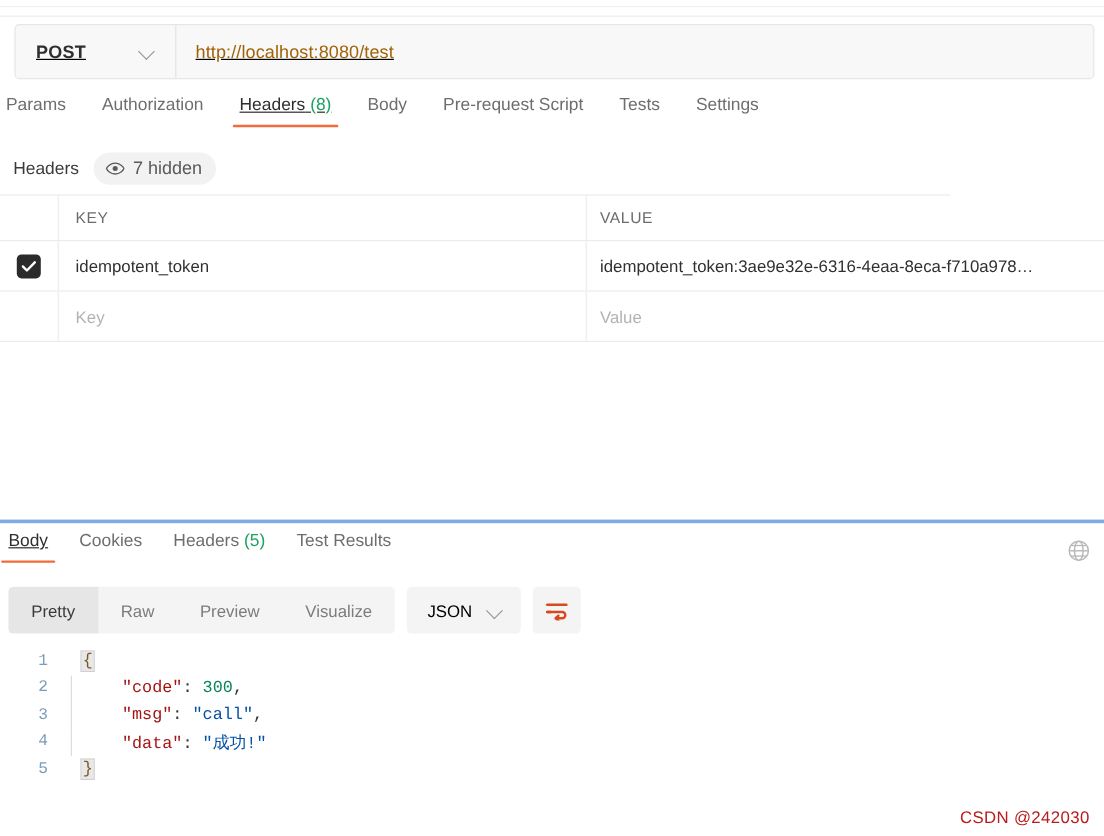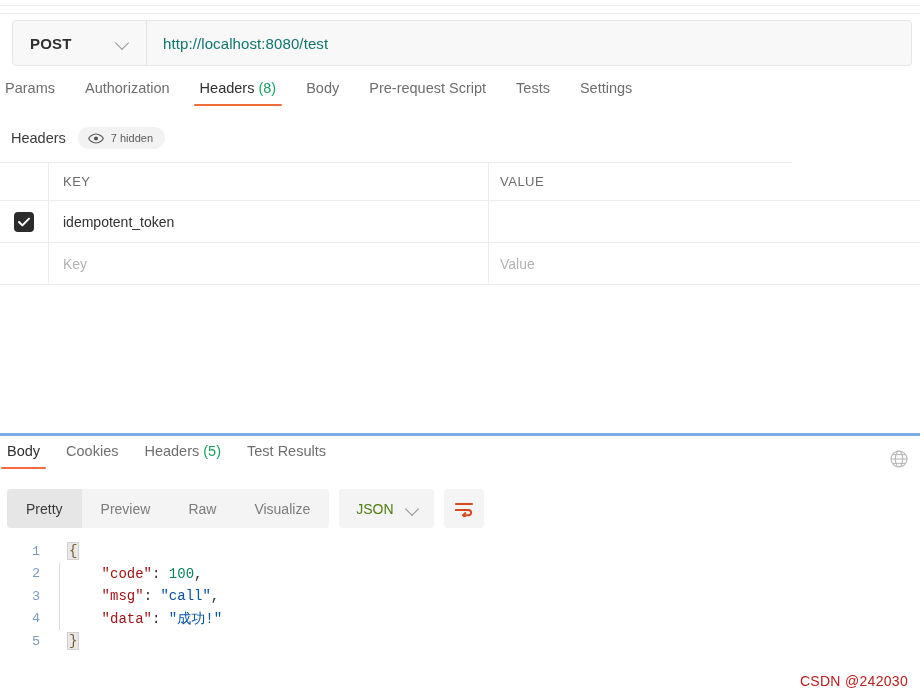--- a/index.html
+++ b/index.html
@@ -32,20 +32,21 @@
   
   .urlbar {
     position: absolute; left: 12px; top: 20px;
     width: 900px; height: 46px;
     display: flex;
     align-items: stretch;
     background: #f8f8f8;
     border: 1px solid #e6e6e6;
     border-radius: 4px;
     overflow: hidden;
+    text-decoration: underline;
   }
   .method-box {
     width: 134px;
     display: flex; align-items: center; justify-content: space-between;
     padding: 0 16px 0 17px;
     border-right: 1px solid #e3e3e3;
     cursor: pointer;
   }
   .method-label {
     font-size: 15px; font-weight: bold; color: #2f2f2f; letter-spacing: .2px;
@@ -57,40 +58,40 @@
     content: ""; position: absolute; left: 1px; top: 2px;
     width: 9px; height: 9px;
     border-right: 1.6px solid #5a5a5a;
     border-bottom: 1.6px solid #5a5a5a;
     transform: rotate(45deg);
   }
   .url-input-wrap {
     flex: 1; display: flex; align-items: center; padding-left: 16px;
   }
   .url-text {
-    font-size: 15px; color: #0f766e; letter-spacing: .1px;
+    font-size: 15px; color: #a16207; letter-spacing: .1px;
   }
 
   
   .req-tabs {
     position: absolute; left: 0; top: 80px;
     width: 920px; height: 40px;
     display: flex; align-items: flex-start;
     padding-left: 5px;
   }
   .rtab {
     position: relative;
     font-size: 14.5px;
     color: #6e6e6e;
     padding: 0 0 10px 0;
     margin-right: 30px;
     cursor: pointer;
     white-space: nowrap;
   }
-  .rtab.active { color: #2f2f2f; }
+  .rtab.active { color: #2f2f2f; text-decoration: underline; }
   .rtab.active::after {
     content: ""; position: absolute;
     left: -6px; right: -6px; bottom: 0;
     height: 2.5px; background: #f26b3a; border-radius: 1px;
   }
   .rtab .cnt { color: #1aa260; }
 
   
   .hdr-subbar {
     position: absolute; left: 11px; top: 127px;
@@ -102,21 +103,21 @@
   .hidden-pill {
     display: inline-flex; align-items: center; gap: 7px;
     background: #f2f2f2; border-radius: 14px;
     padding: 5px 12px 5px 10px;
     cursor: pointer;
   }
   .eye {
     width: 16px; height: 11px; position: relative; display: inline-block;
   }
   .eye svg { display: block; }
-  .hidden-text { font-size: 11px; color: #5a5a5a; }
+  .hidden-text { font-size: 15px; color: #5a5a5a; }
 
   
   .tbl {
     position: absolute; left: 0; top: 162px;
     width: 792px;
     border-top: 1px solid #ececec;
   }
   .trow {
     display: flex; width: 920px;
     border-bottom: 1px solid #ececec;
@@ -192,21 +193,21 @@
     font-size: 14px; color: #7c7c7c; cursor: pointer;
     white-space: nowrap;
   }
   .seg-btn.active { background: #e6e6e6; color: #3a3a3a; }
   .dd {
     display: flex; align-items: center; gap: 12px;
     background: #f4f4f4; border-radius: 4px;
     height: 39px; padding: 0 14px 0 17px;
     cursor: pointer;
   }
-  .dd-label { font-size: 14px; color: #4d7c0f; }
+  .dd-label { font-size: 14px; color: #000000; }
   .iconbtn {
     width: 40px; height: 39px; border-radius: 4px;
     background: #f4f4f4;
     display: flex; align-items: center; justify-content: center;
     cursor: pointer;
   }
   .iconbtn svg { display: block; }
 
   
   .code {
@@ -304,20 +305,23 @@
       <div class="cell-check">
         <span class="cbox">
           <svg width="12" height="10" viewBox="0 0 12 10">
             <path d="M1 5l3.4 3.4L11 1.6" fill="none" stroke="#ffffff" stroke-width="2" stroke-linecap="round" stroke-linejoin="round"></path>
           </svg>
         </span>
       </div>
       <div class="cell-key">
         <span class="td">idempotent_token</span>
       </div>
+      <div class="cell-val">
+        <span class="td">idempotent_token:3ae9e32e-6316-4eaa-8eca-f710a978…</span>
+      </div>
     </div>
 
     <div class="trow data">
       <div class="cell-check"></div>
       <div class="cell-key">
         <span class="td ph">Key</span>
       </div>
       <div class="cell-val">
         <span class="td ph">Value</span>
       </div>
@@ -338,22 +342,22 @@
       <ellipse cx="10" cy="10" rx="3.6" ry="8" fill="none" stroke="#808080" stroke-width="1.2"></ellipse>
       <line x1="2" y1="10" x2="18" y2="10" stroke="#808080" stroke-width="1.2"></line>
       <line x1="3.3" y1="5.6" x2="16.7" y2="5.6" stroke="#808080" stroke-width="1.1"></line>
       <line x1="3.3" y1="14.4" x2="16.7" y2="14.4" stroke="#808080" stroke-width="1.1"></line>
     </svg>
   </span>
 
   <div class="fmt-bar">
     <div class="seg" id="view-seg">
         <div class="seg-btn active">Pretty</div>
+        <div class="seg-btn">Raw</div>
         <div class="seg-btn">Preview</div>
-        <div class="seg-btn">Raw</div>
         <div class="seg-btn">Visualize</div>
       </div>
     <div class="dd">
       <span class="dd-label">JSON</span>
       <span class="chev"></span>
     </div>
     <div class="iconbtn">
       <span>
         <svg width="20" height="16" viewBox="0 0 20 16">
           <line x1="2" y1="3" x2="18" y2="3" stroke="#d9491f" stroke-width="2" stroke-linecap="round"></line>
@@ -367,21 +371,21 @@
 
   <div class="code" id="code">
       <div class="cline">
         <div class="gut">1</div>
         <div class="fold"></div>
         <div class="ctext"><span class="brace-hl">{</span></div>
       </div>
       <div class="cline">
         <div class="gut">2</div>
         <div class="fold guide"></div>
-        <div class="ctext"><span class="k-pun">    </span><span class="k-key">"code"</span><span class="k-pun">: </span><span class="k-num">100</span><span class="k-pun">,</span></div>
+        <div class="ctext"><span class="k-pun">    </span><span class="k-key">"code"</span><span class="k-pun">: </span><span class="k-num">300</span><span class="k-pun">,</span></div>
       </div>
       <div class="cline">
         <div class="gut">3</div>
         <div class="fold guide"></div>
         <div class="ctext"><span class="k-pun">    </span><span class="k-key">"msg"</span><span class="k-pun">: </span><span class="k-str">"call"</span><span class="k-pun">,</span></div>
       </div>
       <div class="cline">
         <div class="gut">4</div>
         <div class="fold guide"></div>
         <div class="ctext"><span class="k-pun">    </span><span class="k-key">"data"</span><span class="k-pun">: </span><span class="k-str">"成功!"</span></div>

